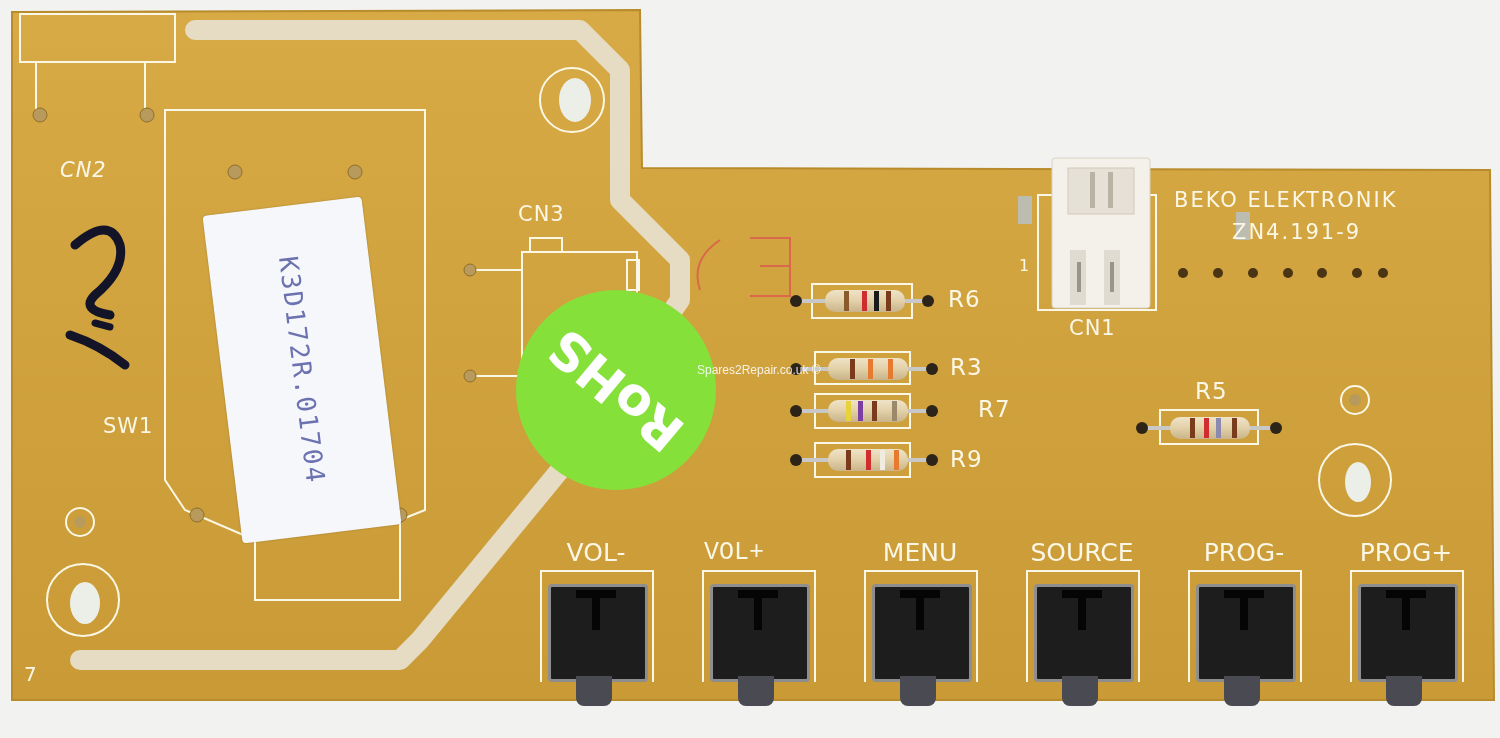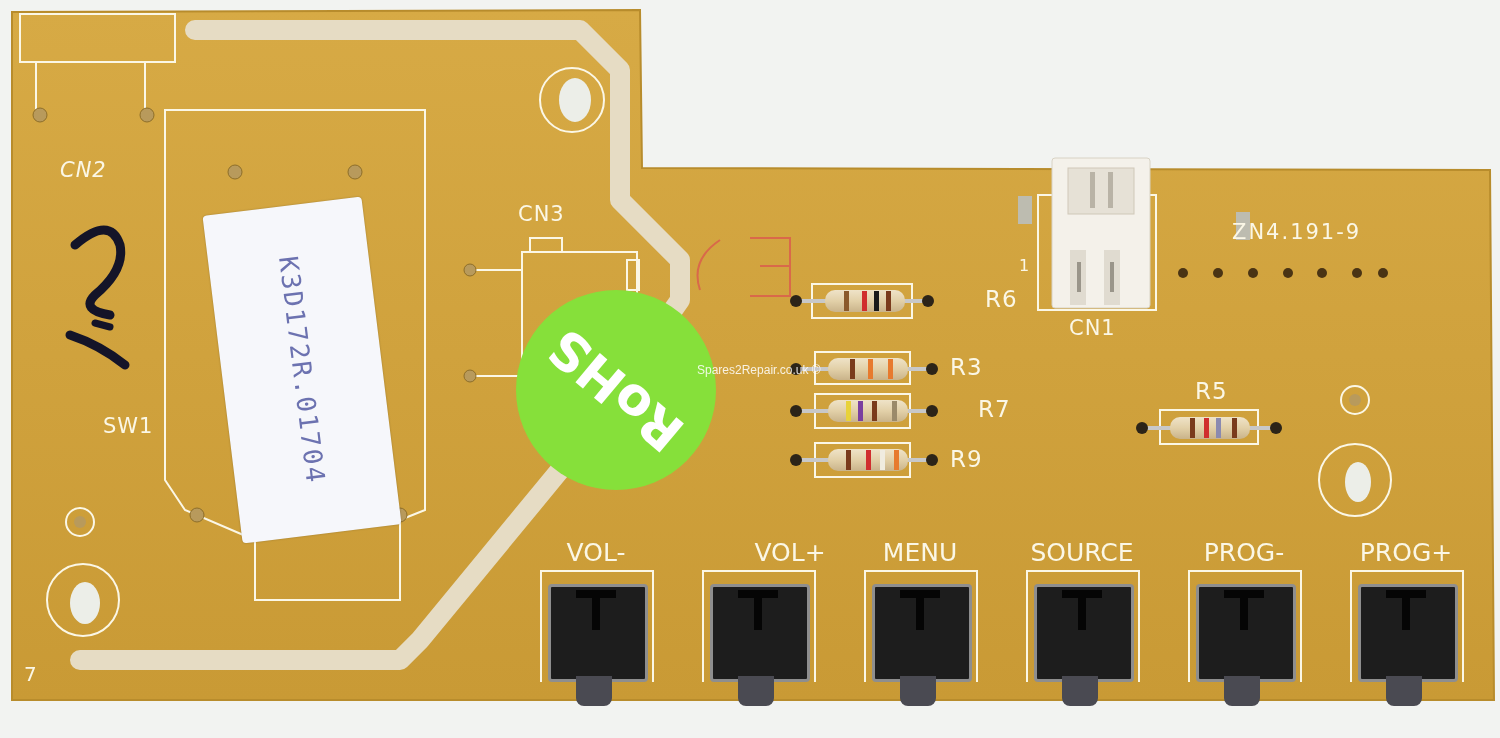--- a/index.html
+++ b/index.html
@@ -236,37 +236,38 @@
   </div>
   <div style="position:absolute;left:1350px;top:570px;width:112px;height:140px;">
     <div style="position:absolute;left:0;top:0;width:110px;height:110px;border:2px solid #fbf7e6;border-bottom:none;"></div>
     <div style="position:absolute;left:8px;top:14px;width:94px;height:92px;background:#1d1d1d;border:3px solid #8e8e8e;border-radius:4px;"></div>
     <div style="position:absolute;left:52px;top:20px;width:8px;height:40px;background:#050505;"></div>
     <div style="position:absolute;left:36px;top:20px;width:40px;height:8px;background:#050505;"></div>
     <div style="position:absolute;left:36px;top:106px;width:36px;height:30px;background:#4a4a52;border-radius:0 0 8px 8px;"></div>
   </div>
 
   <div class="button-label" style="left:526px;">VOL-</div>
-  <div class="button-label" style="left:720px;">VOL+</div>
+  <div class="button-label" style="left:664px;font-family:Liberation Mono, monospace;">VOL+</div>
   <div class="button-label" style="left:850px;">MENU</div>
   <div class="button-label" style="left:1012px;">SOURCE</div>
   <div class="button-label" style="left:1174px;">PROG-</div>
   <div class="button-label" style="left:1336px;">PROG+</div>
 
   <div class="silk" style="left:60px;top:160px;font-size:21px;font-style:italic;">CN2</div>
   <div class="silk" style="left:518px;top:204px;font-size:21px;">CN3</div>
   <div class="silk" style="left:103px;top:416px;font-size:21px;">SW1</div>
   <div class="silk" style="left:1069px;top:318px;font-size:21px;">CN1</div>
   <div class="silk" style="left:1019px;top:258px;font-size:16px;">1</div>
-  <div class="silk" style="left:948px;top:288px;font-size:23px;margin-left:37px;">R6</div>
+  <div class="silk" style="left:948px;top:288px;font-size:23px;">R6</div>
   <div class="silk" style="left:950px;top:356px;font-size:23px;text-align:right;">R3</div>
   <div class="silk" style="left:950px;top:398px;font-size:23px;margin-left:28px;">R7</div>
   <div class="silk" style="left:950px;top:448px;font-size:23px;">R9</div>
   <div class="silk" style="left:1195px;top:380px;font-size:23px;">R5</div>
   <div class="silk" style="left:24px;top:664px;font-size:20px;">7</div>
+  <div class="silk" style="left:1174px;top:190px;font-size:21px;letter-spacing:2px;">BEKO ELEKTRONIK</div>
   <div class="silk" style="left:1232px;top:222px;font-size:21px;letter-spacing:2px;">ZN4.191-9</div>
 
   <svg class="handwriting" viewBox="0 0 90 170">
     <path d="M20 30 Q55 0 65 30 Q70 55 40 80 Q25 95 55 100" fill="none" stroke="#141428" stroke-width="9" stroke-linecap="round"></path>
     <path d="M15 120 Q45 130 70 150" fill="none" stroke="#141428" stroke-width="9" stroke-linecap="round"></path>
     <path d="M40 108 L55 112" fill="none" stroke="#141428" stroke-width="7" stroke-linecap="round"></path>
   </svg>
 
   <div class="label-sticker">
     <span>K3D172R.01704</span>

